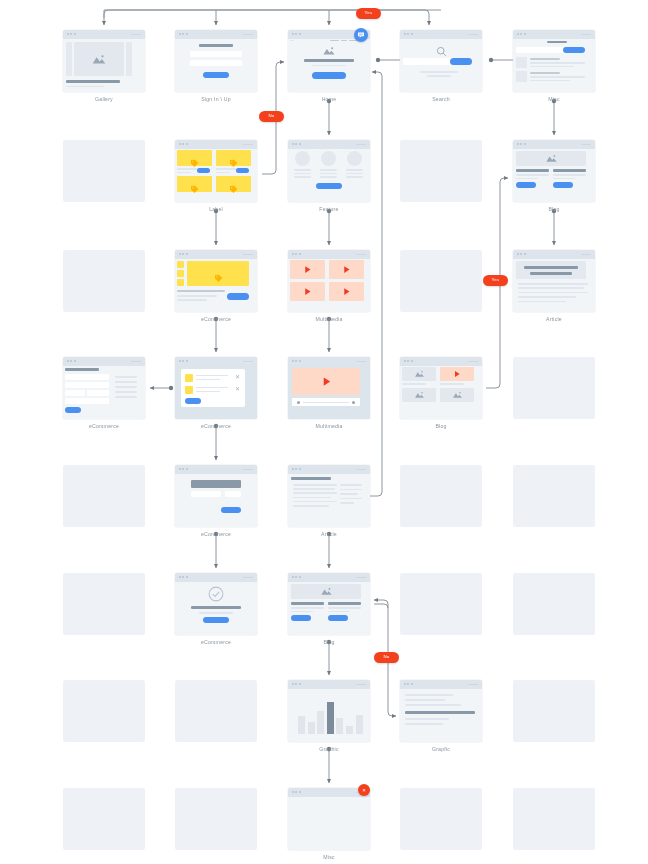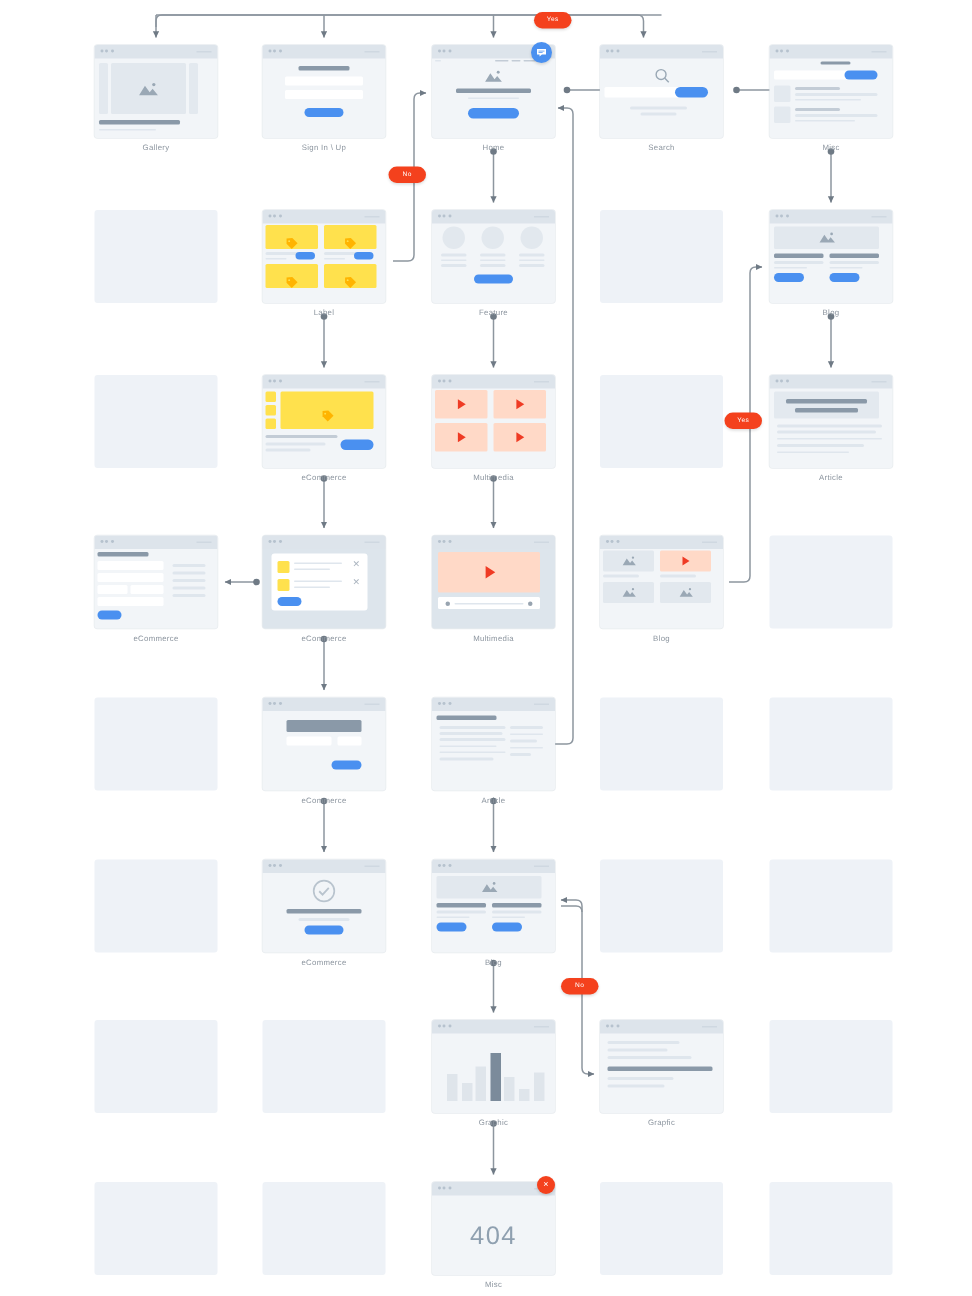--- a/index.html
+++ b/index.html
@@ -764,23 +764,20 @@
       <div class="node" style="left: 288px; top: 788px;">
         <div class="card">
          <div class="bar">
            <span class="dots">
               <i></i>
               <i></i>
               <i></i>
             </span>
            <span class="tinyline"></span>
          </div>
-         <div class="body">
-      <div class="errcode">404</div>
-          </div>
        </div>
        <div class="caption">Misc</div>
       </div>
       <div class="node" style="left: 400px; top: 788px;">
         <div class="ph"></div>
       </div>
       <div class="node" style="left: 513px; top: 788px;">
         <div class="ph"></div>
       </div>
     </div>

